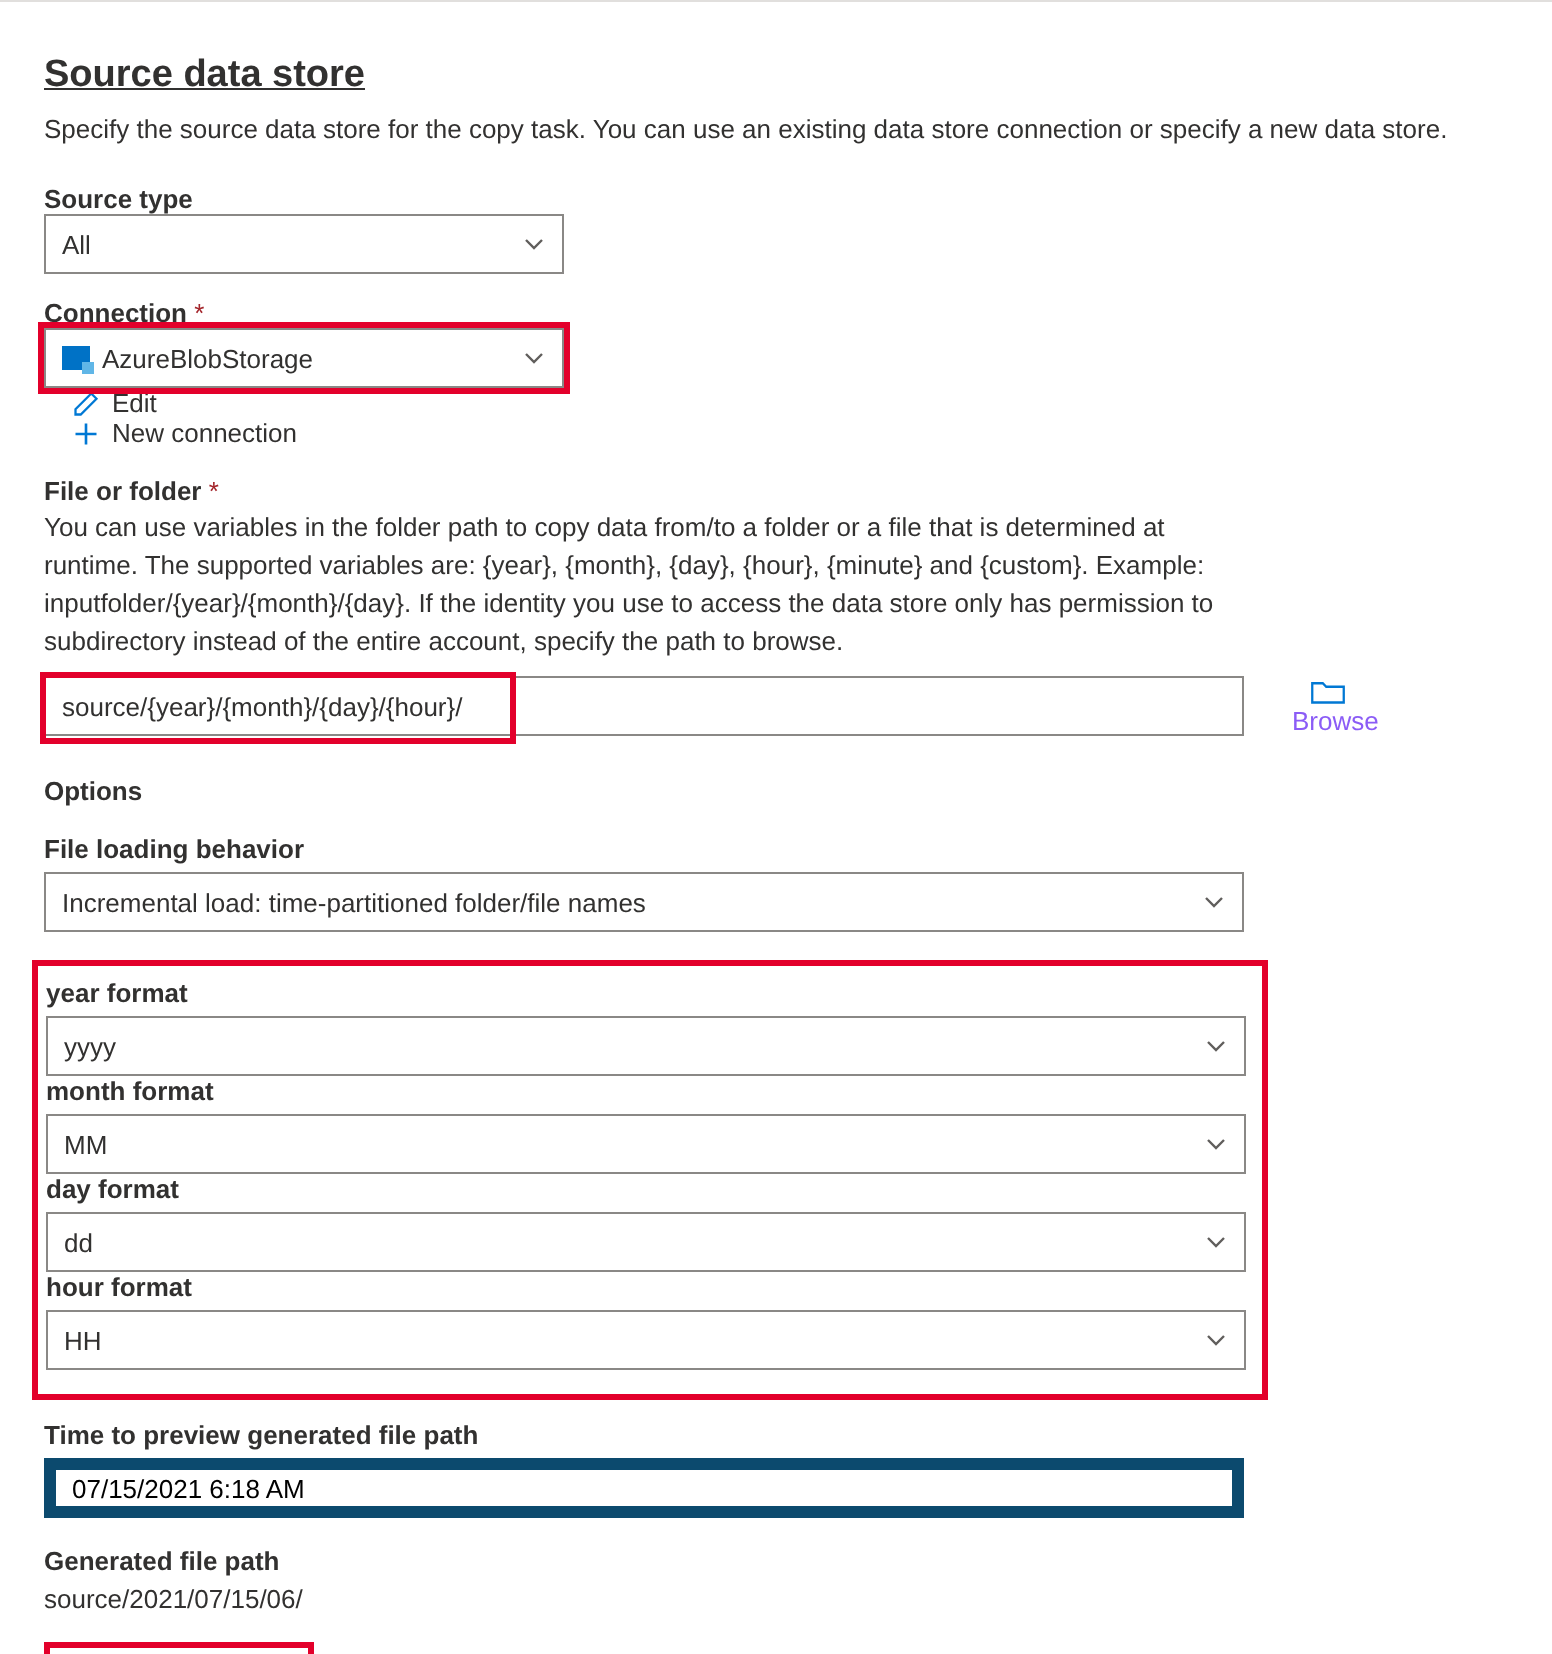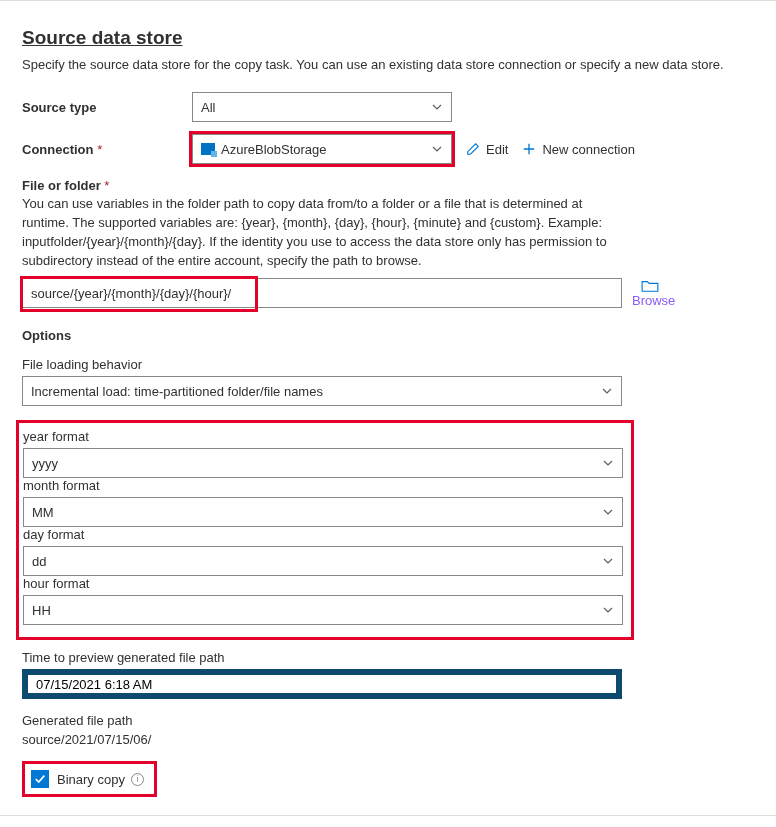--- a/index.html
+++ b/index.html
@@ -24,22 +24,23 @@
     color: #323130;
     text-decoration: underline;
   }
   .subtitle {
     font-size: 13px;
     color: #323130;
     margin-bottom: 20px;
   }
   .row {
     display: flex;
-    align-items: center;
+    align-items: flex-start;
     margin-bottom: 12px;
+    flex-direction: column;
   }
   .label-col {
     width: 170px;
     font-size: 13px;
     font-weight: 600;
     color: #323130;
   }
   .req { color: #a4262c; font-weight:400; }
   .select, .input {
     font-family: inherit;
@@ -97,21 +98,21 @@
     margin-top: 14px;
     margin-bottom: 2px;
   }
   .help-text {
     font-size: 13px;
     color: #323130;
     line-height: 1.45;
     margin-bottom: 8px;
     max-width: 600px;
   }
-  .path-row { display:flex; align-items:center; gap: 10px; }
+  .path-row { display:flex; align-items:center; gap: 24px; }
   .path-input {
     width: 600px;
     height: 30px;
     border:1px solid #8a8886;
     padding: 0 8px;
     font-size:13px;
     display:flex;
     align-items:center;
     position:relative;
   }
@@ -125,21 +126,21 @@
   }
   .browse-btn { display:inline-flex; align-items:center; cursor:pointer; color:#8b5cf6;flex-direction:column; }
   .browse-btn svg { margin-right:8px; }
   .options-heading {
     font-weight:600;
     font-size:13px;
     margin-top: 20px;
     margin-bottom: 14px;
   }
   .field-block { margin-bottom: 14px; max-width: 600px;}
-  .field-label { font-size:13px; color:#323130; margin-bottom:4px; }
+  .field-label { font-size:13px; color:#323130; margin-bottom:4px;font-weight:bold; }
   .format-select {
     width: 600px;
     height: 30px;
     border:1px solid #8a8886;
     display:flex;
     align-items:center;
     padding: 0 28px 0 8px;
     position:relative;
     font-size:13px;
   }

